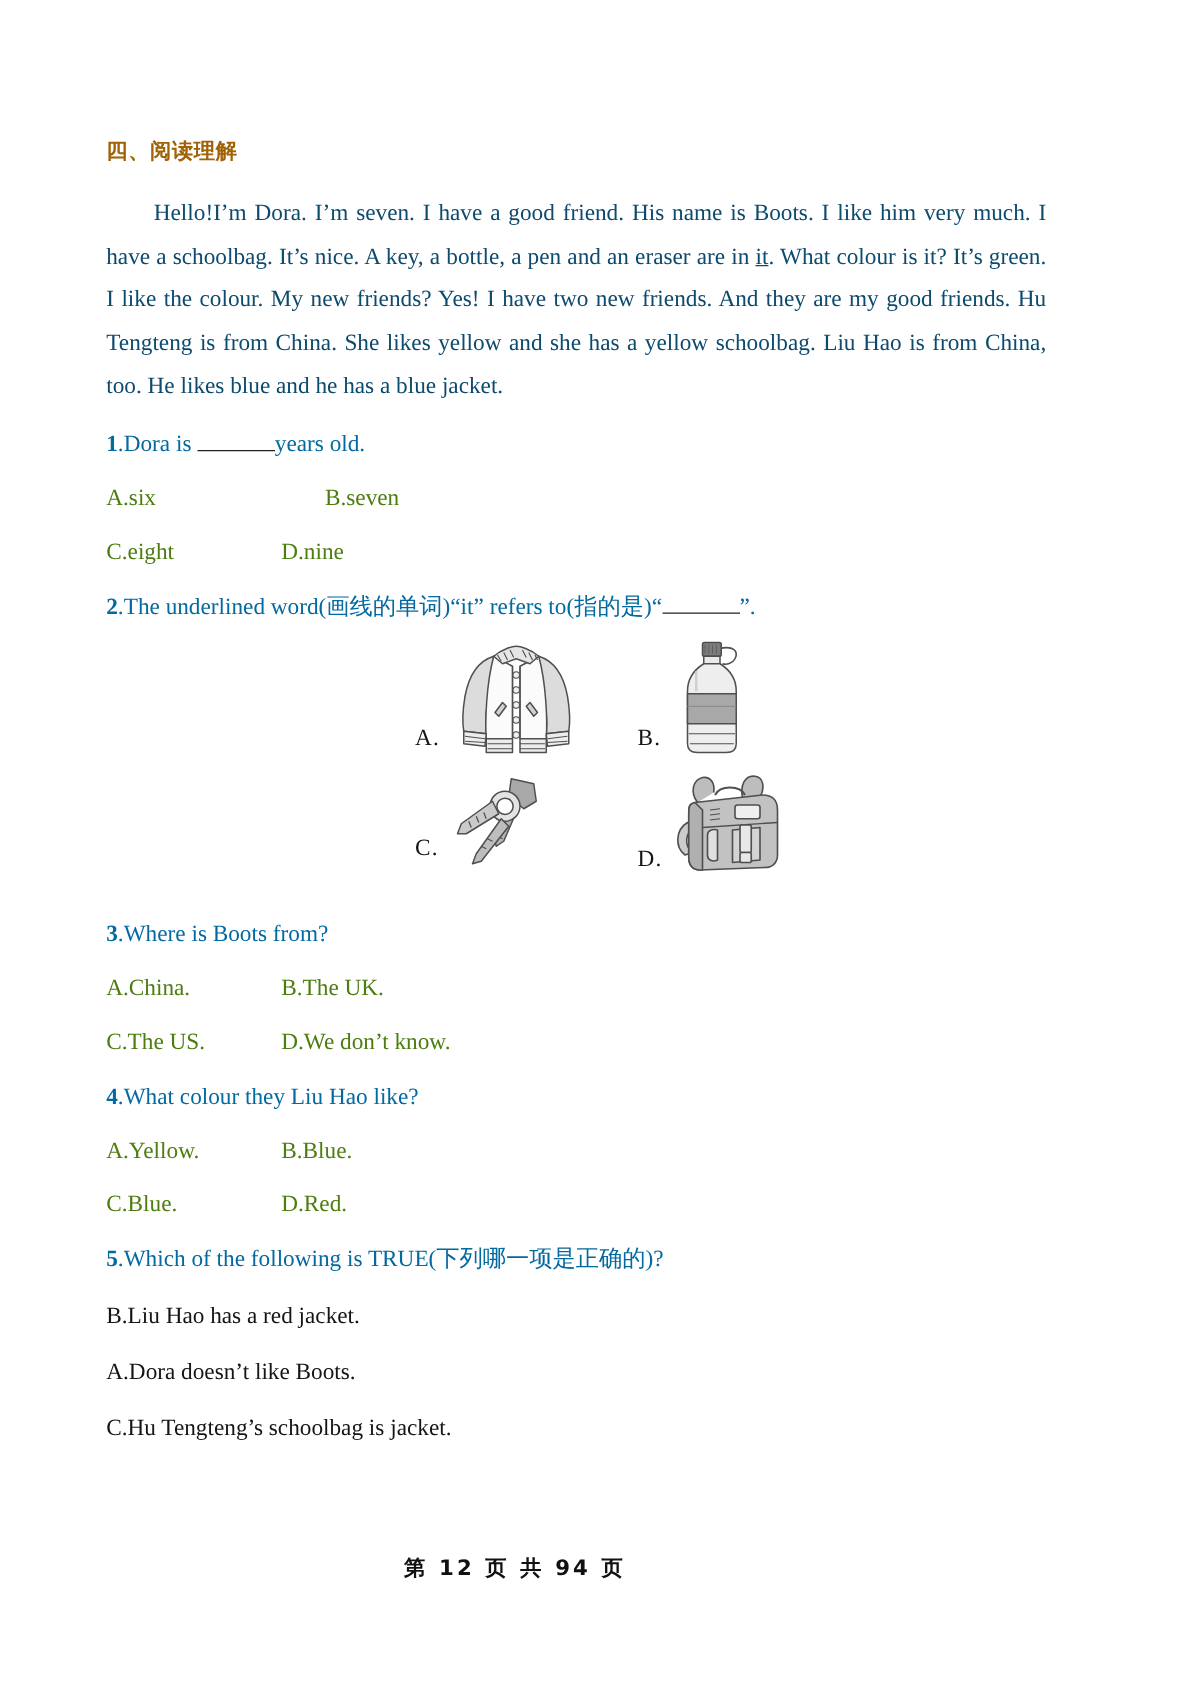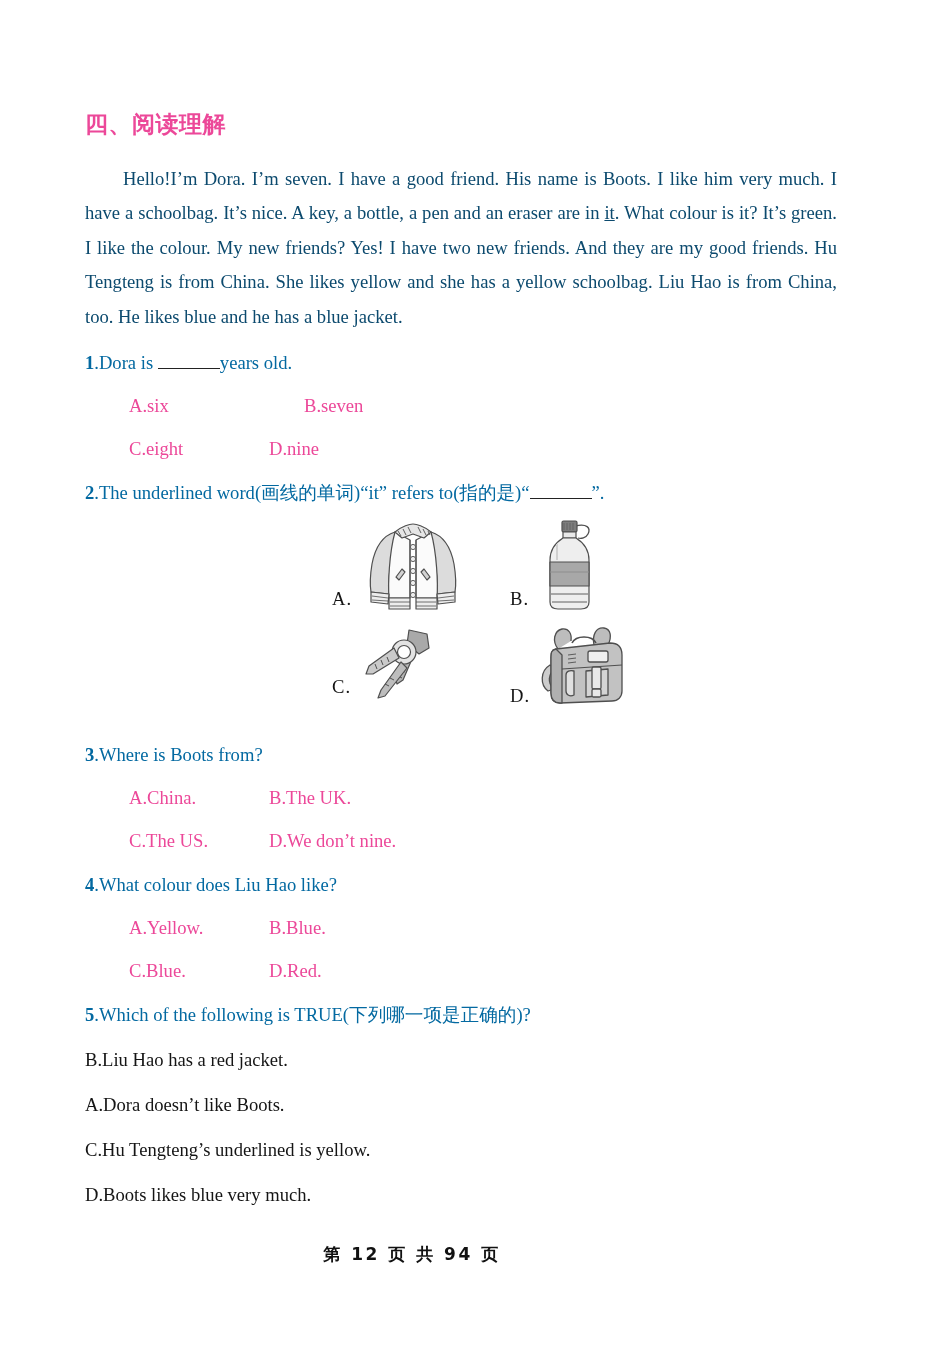--- a/index.html
+++ b/index.html
@@ -26,23 +26,23 @@
     position: absolute;
     left: 85px;
     top: 110px;
     width: 752px;
   }
 
   
   .section-heading {
     font-family: "DejaVu Sans", "Liberation Sans", sans-serif;
     font-weight: bold;
-    font-size: 23px;
+    font-size: 17px;
     letter-spacing: 0.5px;
-    color: #ec4899;
+    color: #a16207;
     margin: 0 0 22px 0;
     line-height: 1.3;
   }
 
   
   .passage {
     font-size: 18.6px;
     line-height: 34.5px;
     text-align: justify;
     text-justify: inter-word;
@@ -81,22 +81,21 @@
     font-size: 18.6px;
     line-height: 30px;
     margin-top: 13px;
     position: relative;
     height: 30px;
   }
   .opt {
     position: absolute;
     top: 0;
     white-space: nowrap;
-    color: #ec4899;
-    margin-left: 44px;
+    color: #4d7c0f;
   }
   .opt.colA { left: 0px; }
   
   .q1 .opt.colB { left: 175px; }
   .q1 .opt.colD { left: 140px; }
   .q3 .opt.colB { left: 140px; }
   .q3 .opt.colD { left: 140px; }
   .q4 .opt.colB { left: 140px; }
   .q4 .opt.colD { left: 140px; }
 
@@ -307,45 +306,44 @@
     <div class="question q3">
       <p class="q-stem">
         <span class="q-num">3</span><span>.Where is Boots from?</span>
       </p>
       <div class="opt-row">
         <span class="opt colA">A.China.</span>
         <span class="opt colB">B.The UK.</span>
       </div>
       <div class="opt-row">
         <span class="opt colA">C.The US.</span>
-        <span class="opt colD">D.We don’t nine.</span>
+        <span class="opt colD">D.We don’t know.</span>
       </div>
     </div>
 
     <div class="question q4">
       <p class="q-stem">
-        <span class="q-num">4</span><span>.What colour does Liu Hao like?</span>
+        <span class="q-num">4</span><span>.What colour they Liu Hao like?</span>
       </p>
       <div class="opt-row">
         <span class="opt colA">A.Yellow.</span>
         <span class="opt colB">B.Blue.</span>
       </div>
       <div class="opt-row">
         <span class="opt colA">C.Blue.</span>
         <span class="opt colD">D.Red.</span>
       </div>
     </div>
 
     <div class="question q5">
       <p class="q-stem">
         <span class="q-num">5</span><span>.Which of the following is TRUE(下列哪一项是正确的)?</span>
       </p>
       <div class="opt-stack">B.Liu Hao has a red jacket.</div>
       <div class="opt-stack">A.Dora doesn’t like Boots.</div>
-      <div class="opt-stack">C.Hu Tengteng’s underlined is yellow.</div>
-      <div class="opt-stack">D.Boots likes blue very much.</div>
+      <div class="opt-stack">C.Hu Tengteng’s schoolbag is jacket.</div>
     </div>
 
   </div>
 
   <div class="footer">第 12 页 共 94 页</div>
 
 </div>
 
 </body></html>

